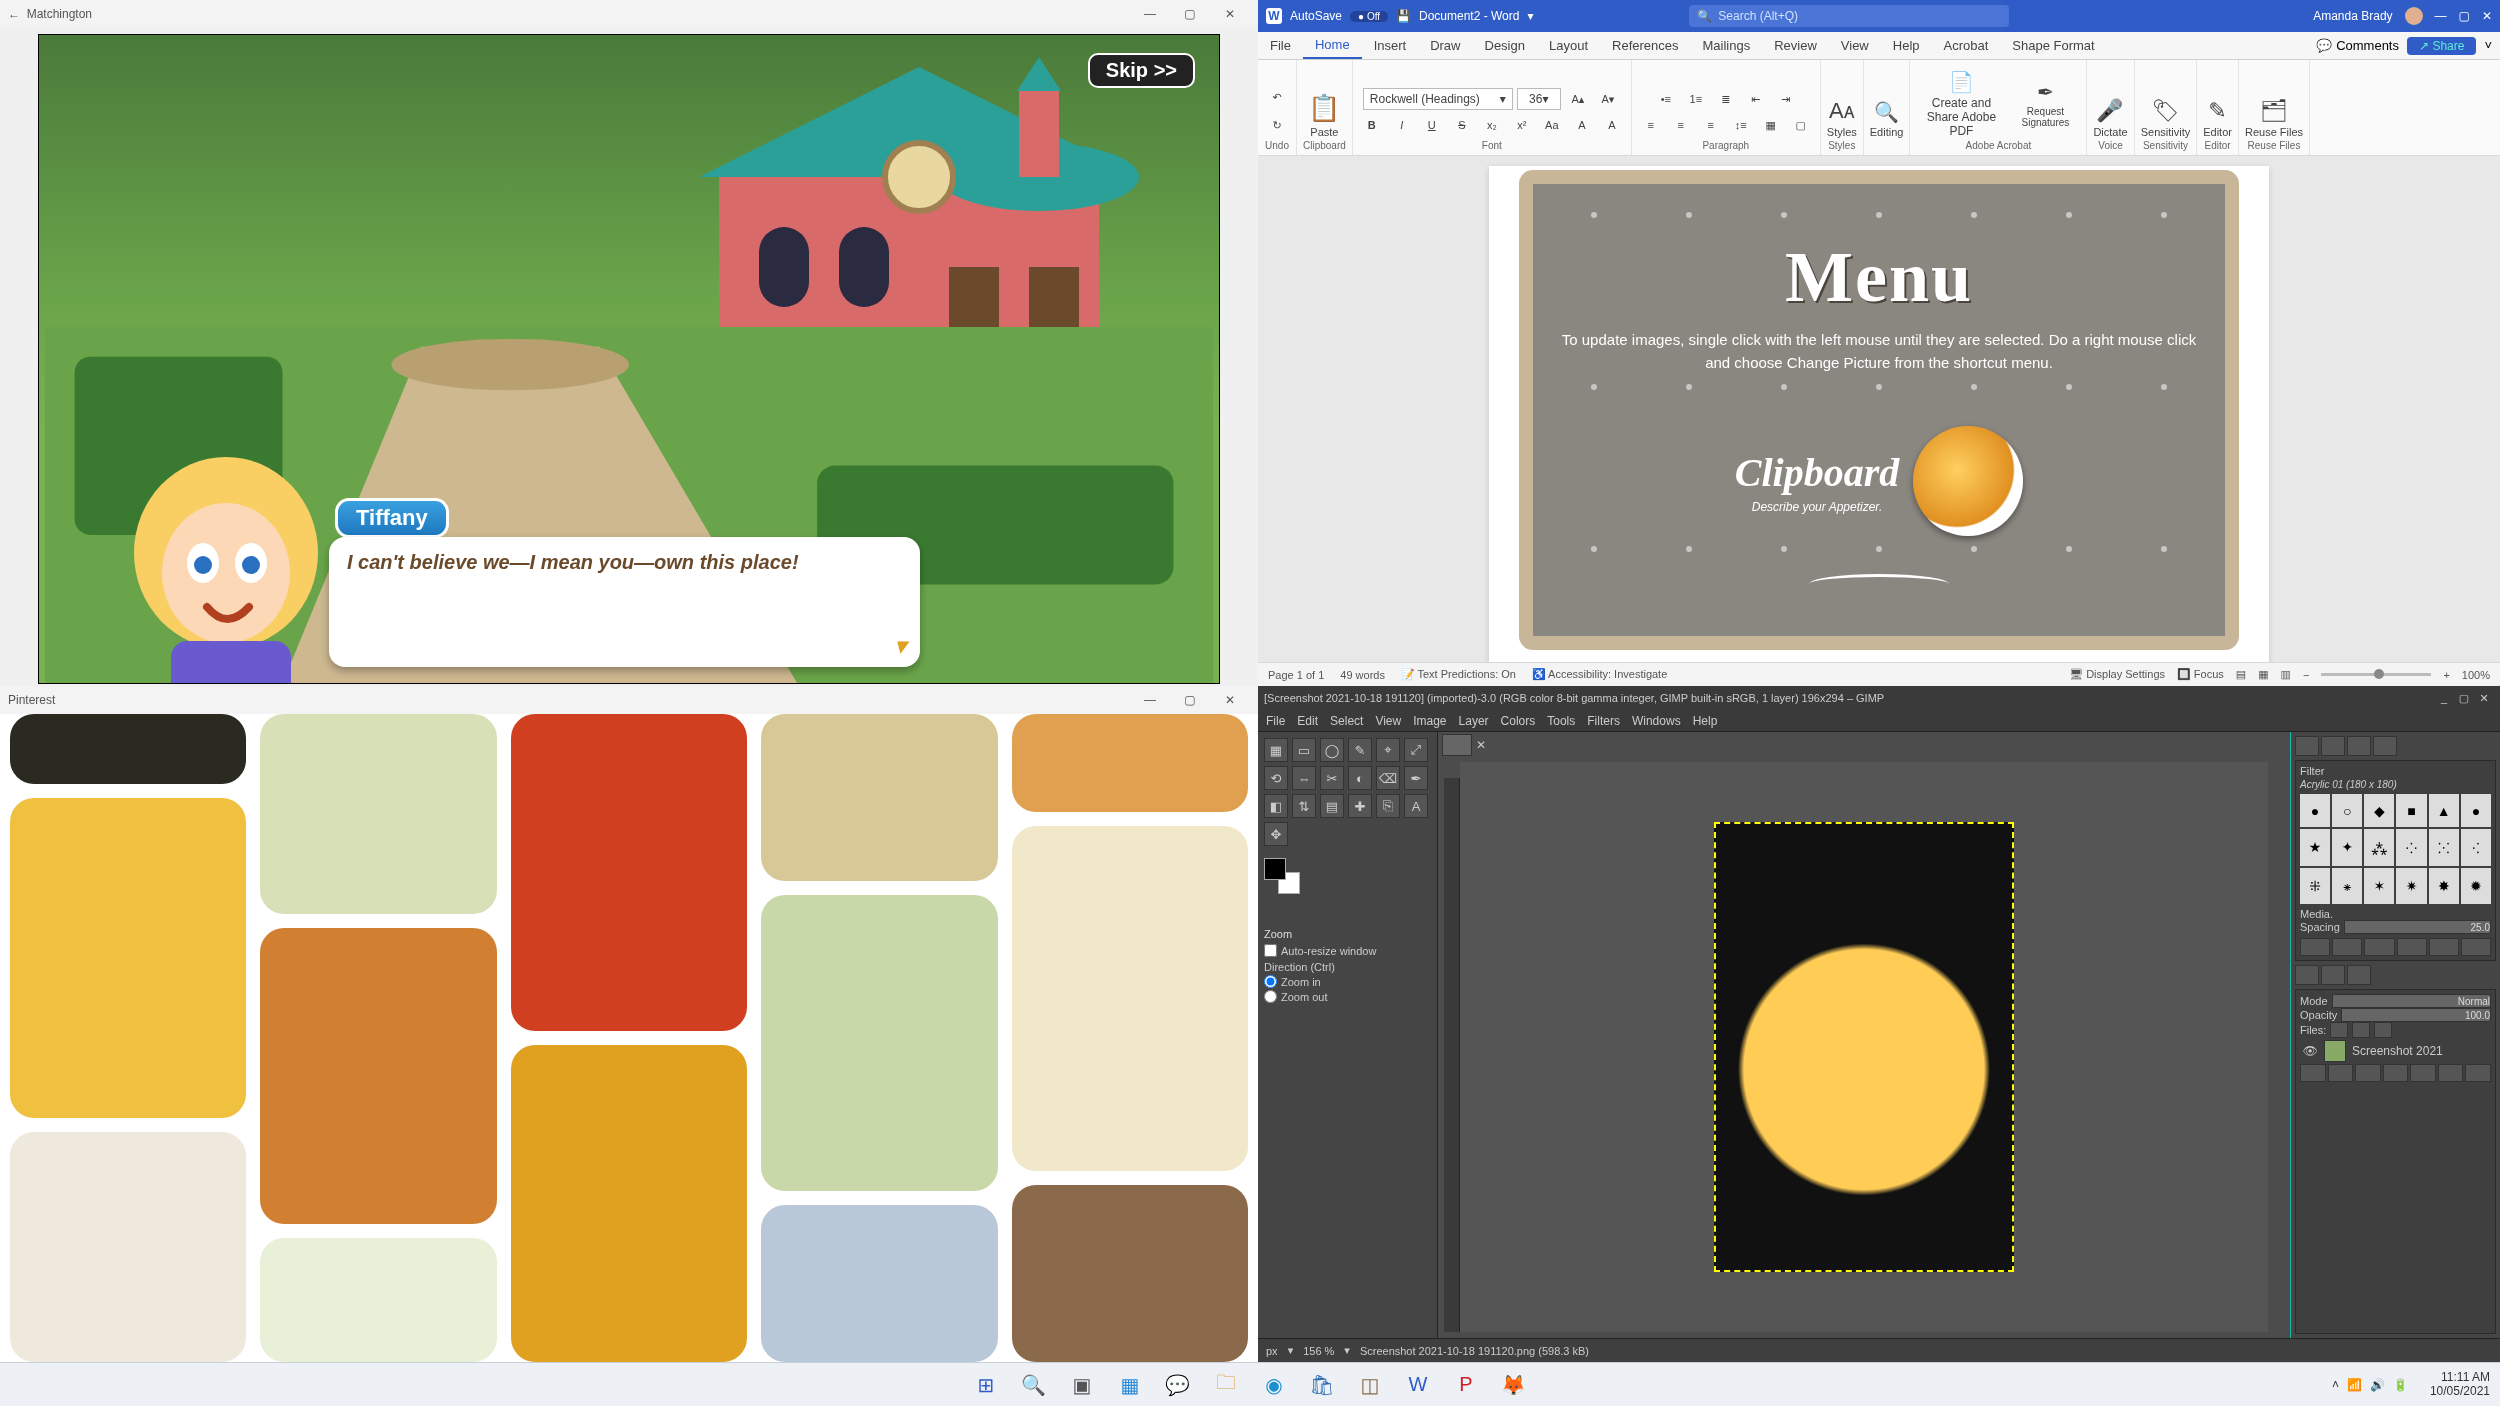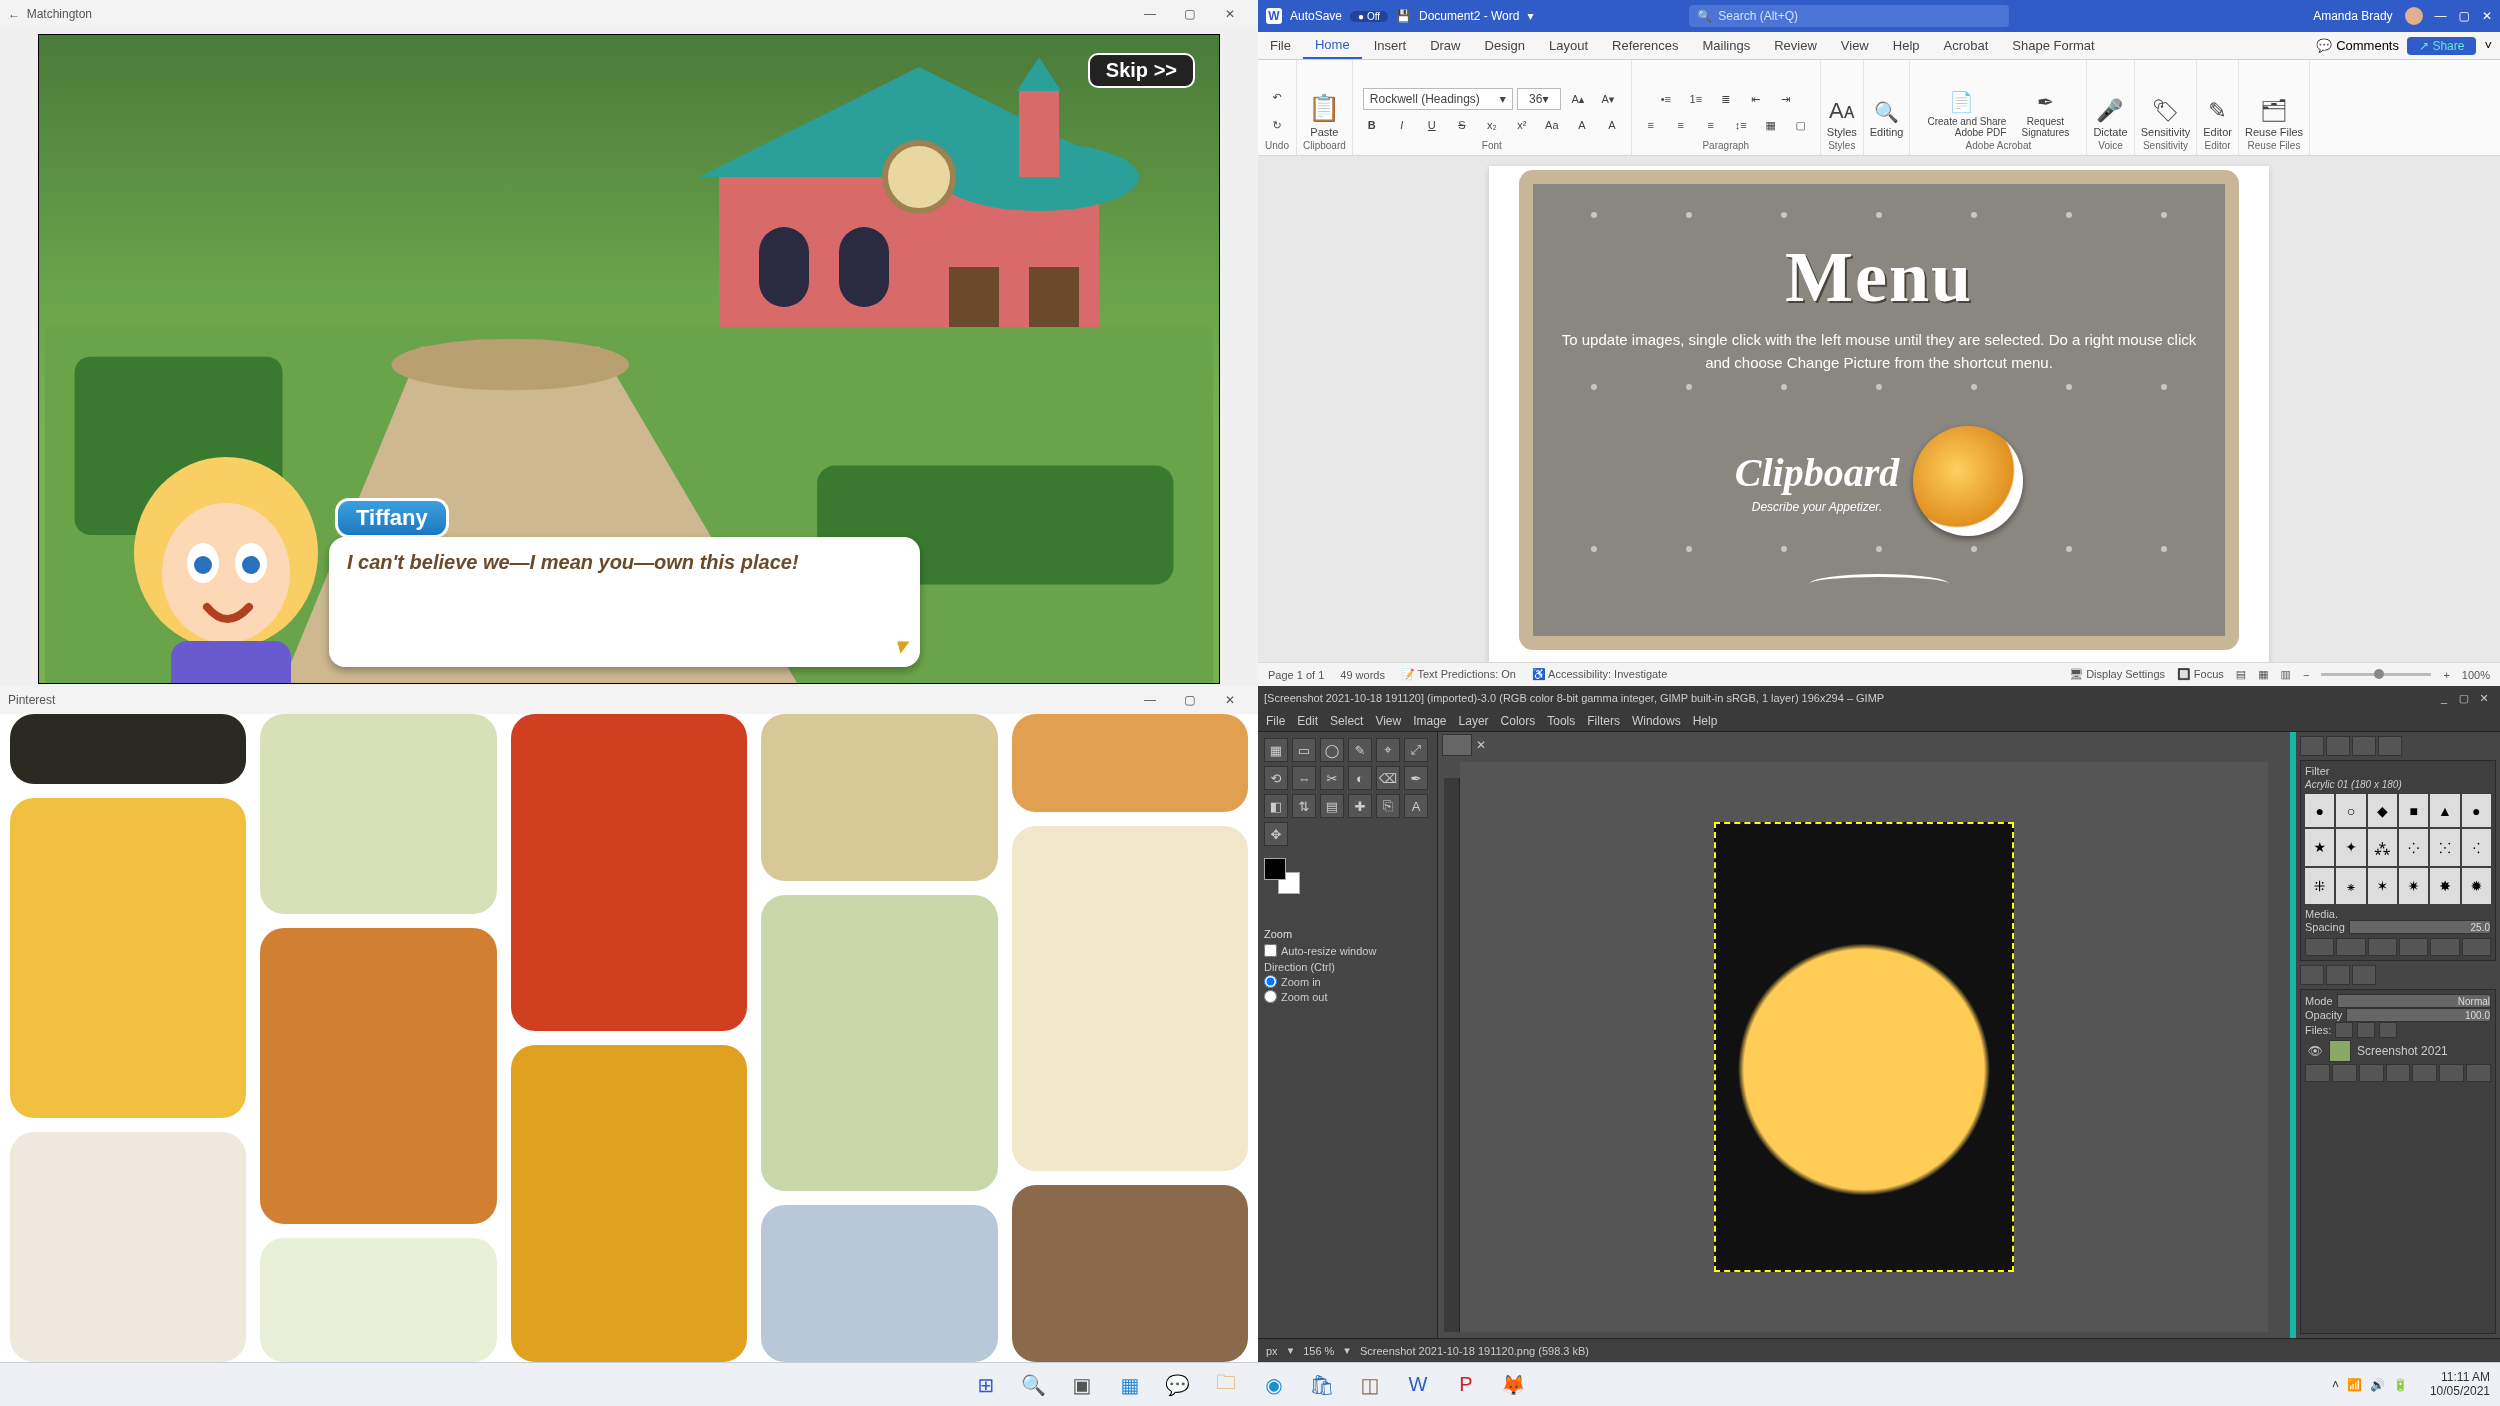--- a/index.html
+++ b/index.html
@@ -83,21 +83,21 @@
 .tooloptions { margin-top: 34px; font-size: 11px; }
 .tooloptions .hdr { color: #ddd; margin-bottom: 4px; }
 .tooloptions label { display: flex; align-items: center; gap: 4px; margin: 2px 0; }
 .gimp-center { flex: 1; background: #4c4c4c; position: relative; }
 .gimp-tabs { position: absolute; top: 0; left: 0; height: 26px; display: flex; align-items: center; gap: 4px; padding: 2px 4px; }
 .gimp-tab { width: 30px; height: 22px; background: #666; border: 1px solid #333; }
 .canvaswrap { position: absolute; top: 30px; left: 22px; right: 22px; bottom: 6px; background: #555; display: flex; align-items: center; justify-content: center; }
 .ruler-h { position: absolute; top: 30px; left: 22px; right: 22px; height: 16px; background: #3a3a3a; border-bottom: 1px solid #222; }
 .ruler-v { position: absolute; top: 46px; left: 6px; width: 16px; bottom: 6px; background: #3a3a3a; border-right: 1px solid #222; }
 .canvasimg { width: 300px; height: 450px; background: radial-gradient(circle at 50% 55%, #ffcc55 0 120px, #111 126px), linear-gradient(#1a3a3a,#0a1a1a); outline: 2px dashed #ff0; outline-offset: -2px; }
-.gimp-right { width: 210px; background: #454545; border-left: 6px solid #14b8a6; padding: 4px; display: flex; flex-direction: column; gap: 4px; }
+.gimp-right { width: 210px; background: #454545; border-left: 1px solid #14b8a6; padding: 4px; display: flex; flex-direction: column; gap: 4px; }
 .panel-tabs { display: flex; gap: 2px; }
 .ptab { width: 24px; height: 20px; background: #555; border: 1px solid #333; }
 .panel { background: #3f3f3f; border: 1px solid #2a2a2a; padding: 4px; }
 .brushgrid { display: grid; grid-template-columns: repeat(6, 1fr); gap: 2px; height: 110px; }
 .brush { background: #ddd; display: flex; align-items: center; justify-content: center; font-size: 14px; color: #000; }
 .sliderrow { display: flex; align-items: center; gap: 4px; font-size: 11px; }
 .sliderrow input { flex: 1; height: 14px; background: #666; border: 1px solid #333; color: #ddd; font-size: 10px; text-align: right; }
 .btnrow { display: flex; gap: 2px; }
 .btnrow .b { flex: 1; height: 18px; background: #555; border: 1px solid #333; }
 .layerlist .layer { display: flex; align-items: center; gap: 6px; padding: 2px; }
@@ -271,21 +271,21 @@
       <div class="vstack">
           <span style="font-size:20px">🔍</span>
           <span style="font-size:11px">Editing</span>
         </div>
       <div class="lbl">&nbsp;</div>
     </div>
     <div class="ribgrp" style="min-width:160px">
       <div class="hrow">
         <div class="vstack">
             <span style="font-size:20px">📄</span>
-            <span style="font-size:10px;text-align:right;width:90px">Create and Share Adobe PDF</span>
+            <span style="font-size:12px;text-align:center;width:90px">Create and Share Adobe PDF</span>
           </div>
         <div class="vstack">
             <span style="font-size:20px">✒</span>
             <span style="font-size:10px;text-align:center;width:70px">Request Signatures</span>
           </div>
       </div>
       <div class="lbl">Adobe Acrobat</div>
     </div>
     <div class="ribgrp">
       <div class="vstack">

